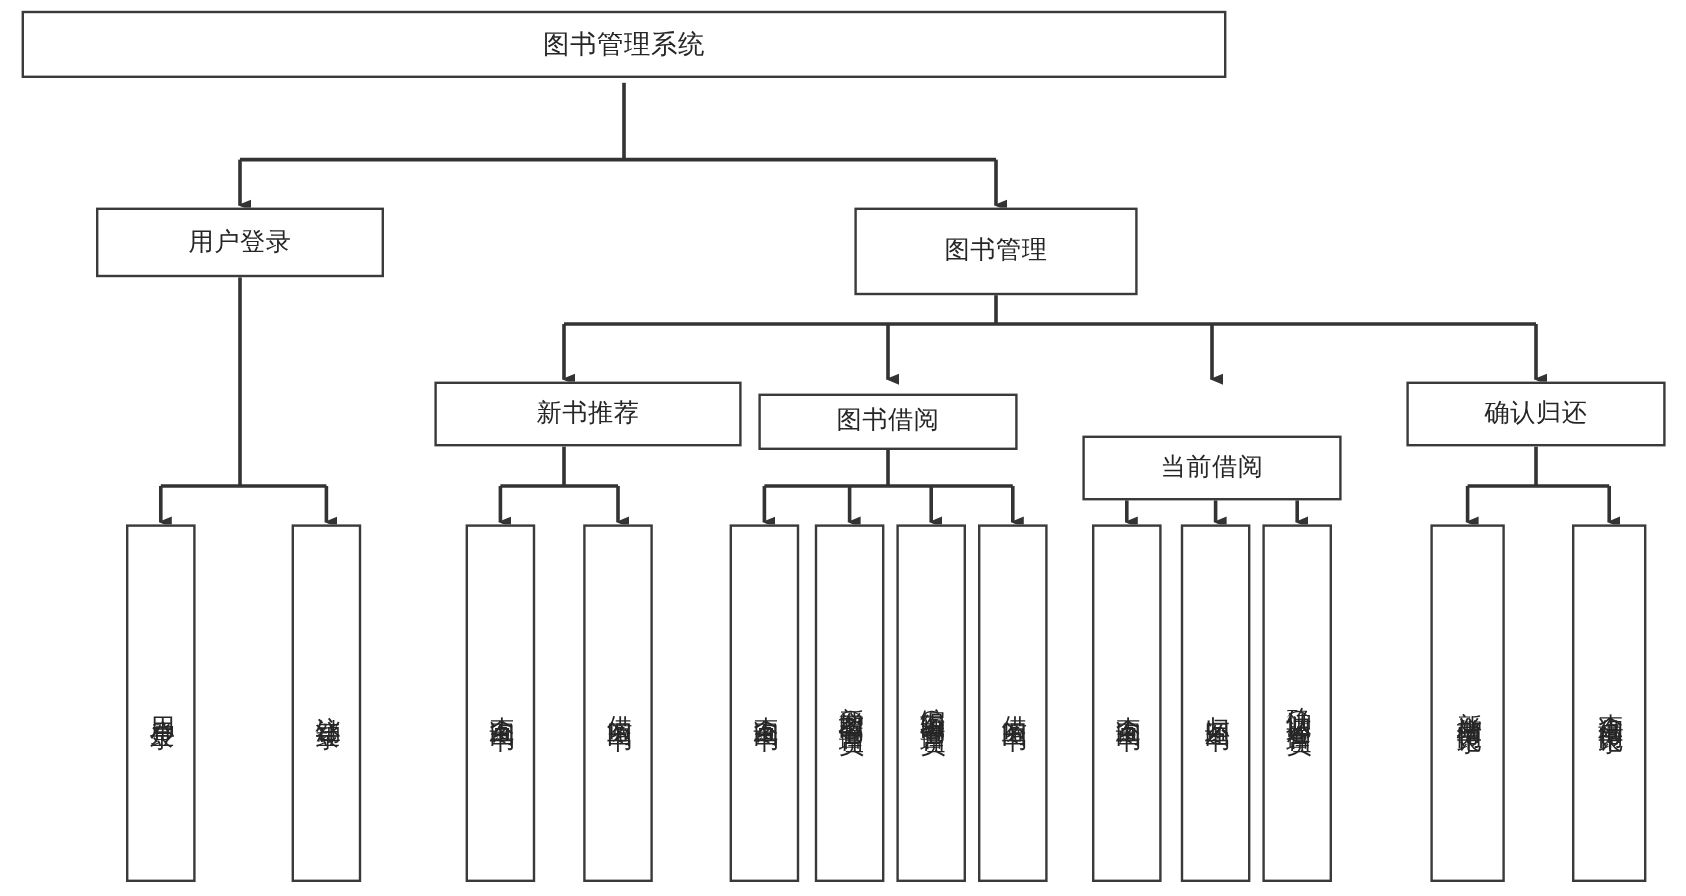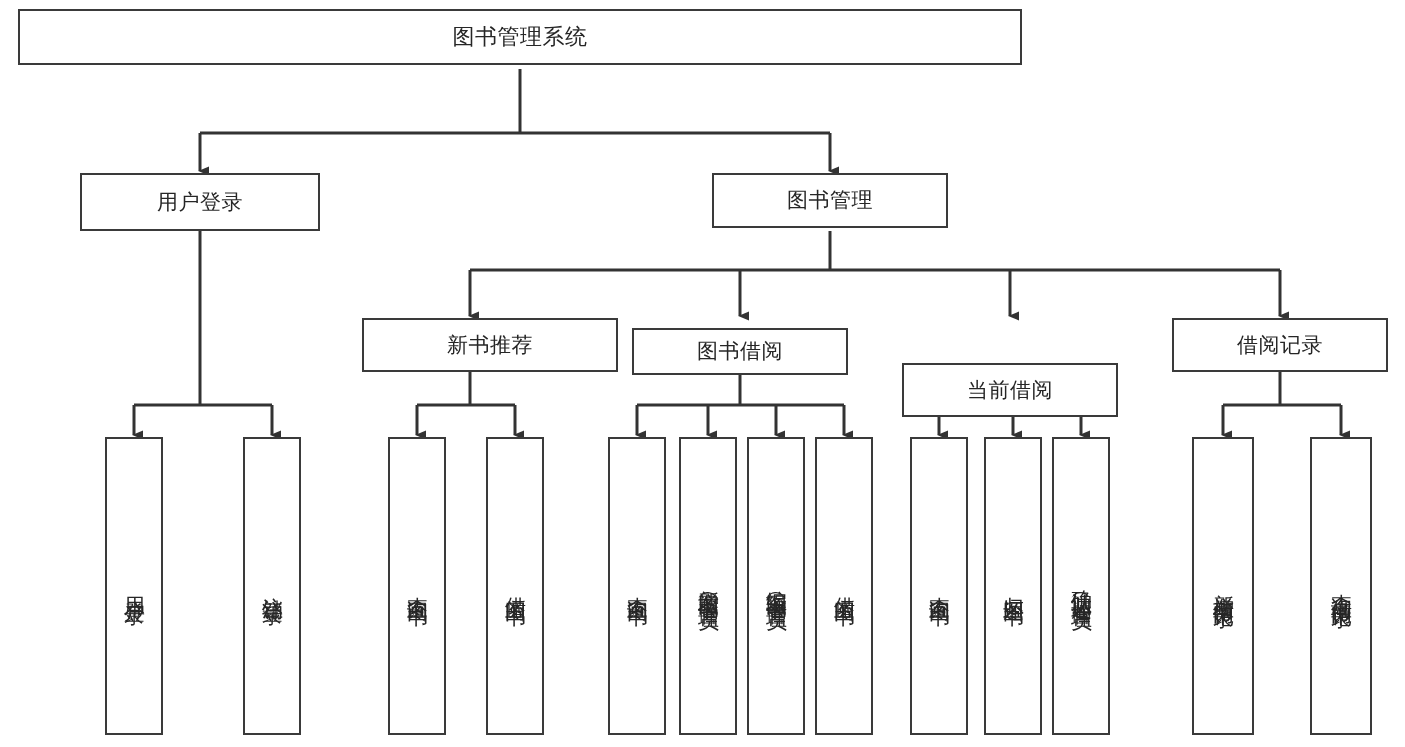--- a/index.html
+++ b/index.html
@@ -116,35 +116,35 @@
       </g>
   </svg>
 
   <div class="node horiz root" id="n-root" style="left: 18px; top: 9px; width: 1004px; height: 56px;">
     <span class="lbl">图书管理系统</span>
   </div>
 
   <div class="node horiz" id="n-l2-0" style="left: 80px; top: 173px; width: 240px; height: 58px;">
     <span class="lbl">用户登录</span>
   </div>
-  <div class="node horiz" id="n-l2-1" style="left: 712px; top: 173px; width: 236px; height: 55px;">
+  <div class="node horiz" id="n-l2-1" style="left: 712px; top: 173px; width: 236px; height: 73px;">
     <span class="lbl">图书管理</span>
   </div>
 
   <div class="node horiz" id="n-l3-0" style="left: 362px; top: 318px; width: 256px; height: 54px;">
     <span class="lbl">新书推荐</span>
   </div>
   <div class="node horiz" id="n-l3-1" style="left: 632px; top: 328px; width: 216px; height: 47px;">
     <span class="lbl">图书借阅</span>
   </div>
   <div class="node horiz" id="n-l3-2" style="left: 902px; top: 318px; width: 216px; height: 54px; margin-top: 45px;">
     <span class="lbl">当前借阅</span>
   </div>
   <div class="node horiz" id="n-l3-3" style="left: 1172px; top: 318px; width: 216px; height: 54px;">
-    <span class="lbl">借阅记录</span>
+    <span class="lbl">确认归还</span>
   </div>
 
   <div class="node vert" id="n-leaf-0" style="left: 105px; top: 437px; width: 58px; height: 298px;">
     <span class="lbl">用户登录</span>
   </div>
   <div class="node vert" id="n-leaf-1" style="left: 243px; top: 437px; width: 58px; height: 298px;">
     <span class="lbl">注销登录</span>
   </div>
   <div class="node vert" id="n-leaf-2" style="left: 388px; top: 437px; width: 58px; height: 298px;">
     <span class="lbl">查询图书</span>

